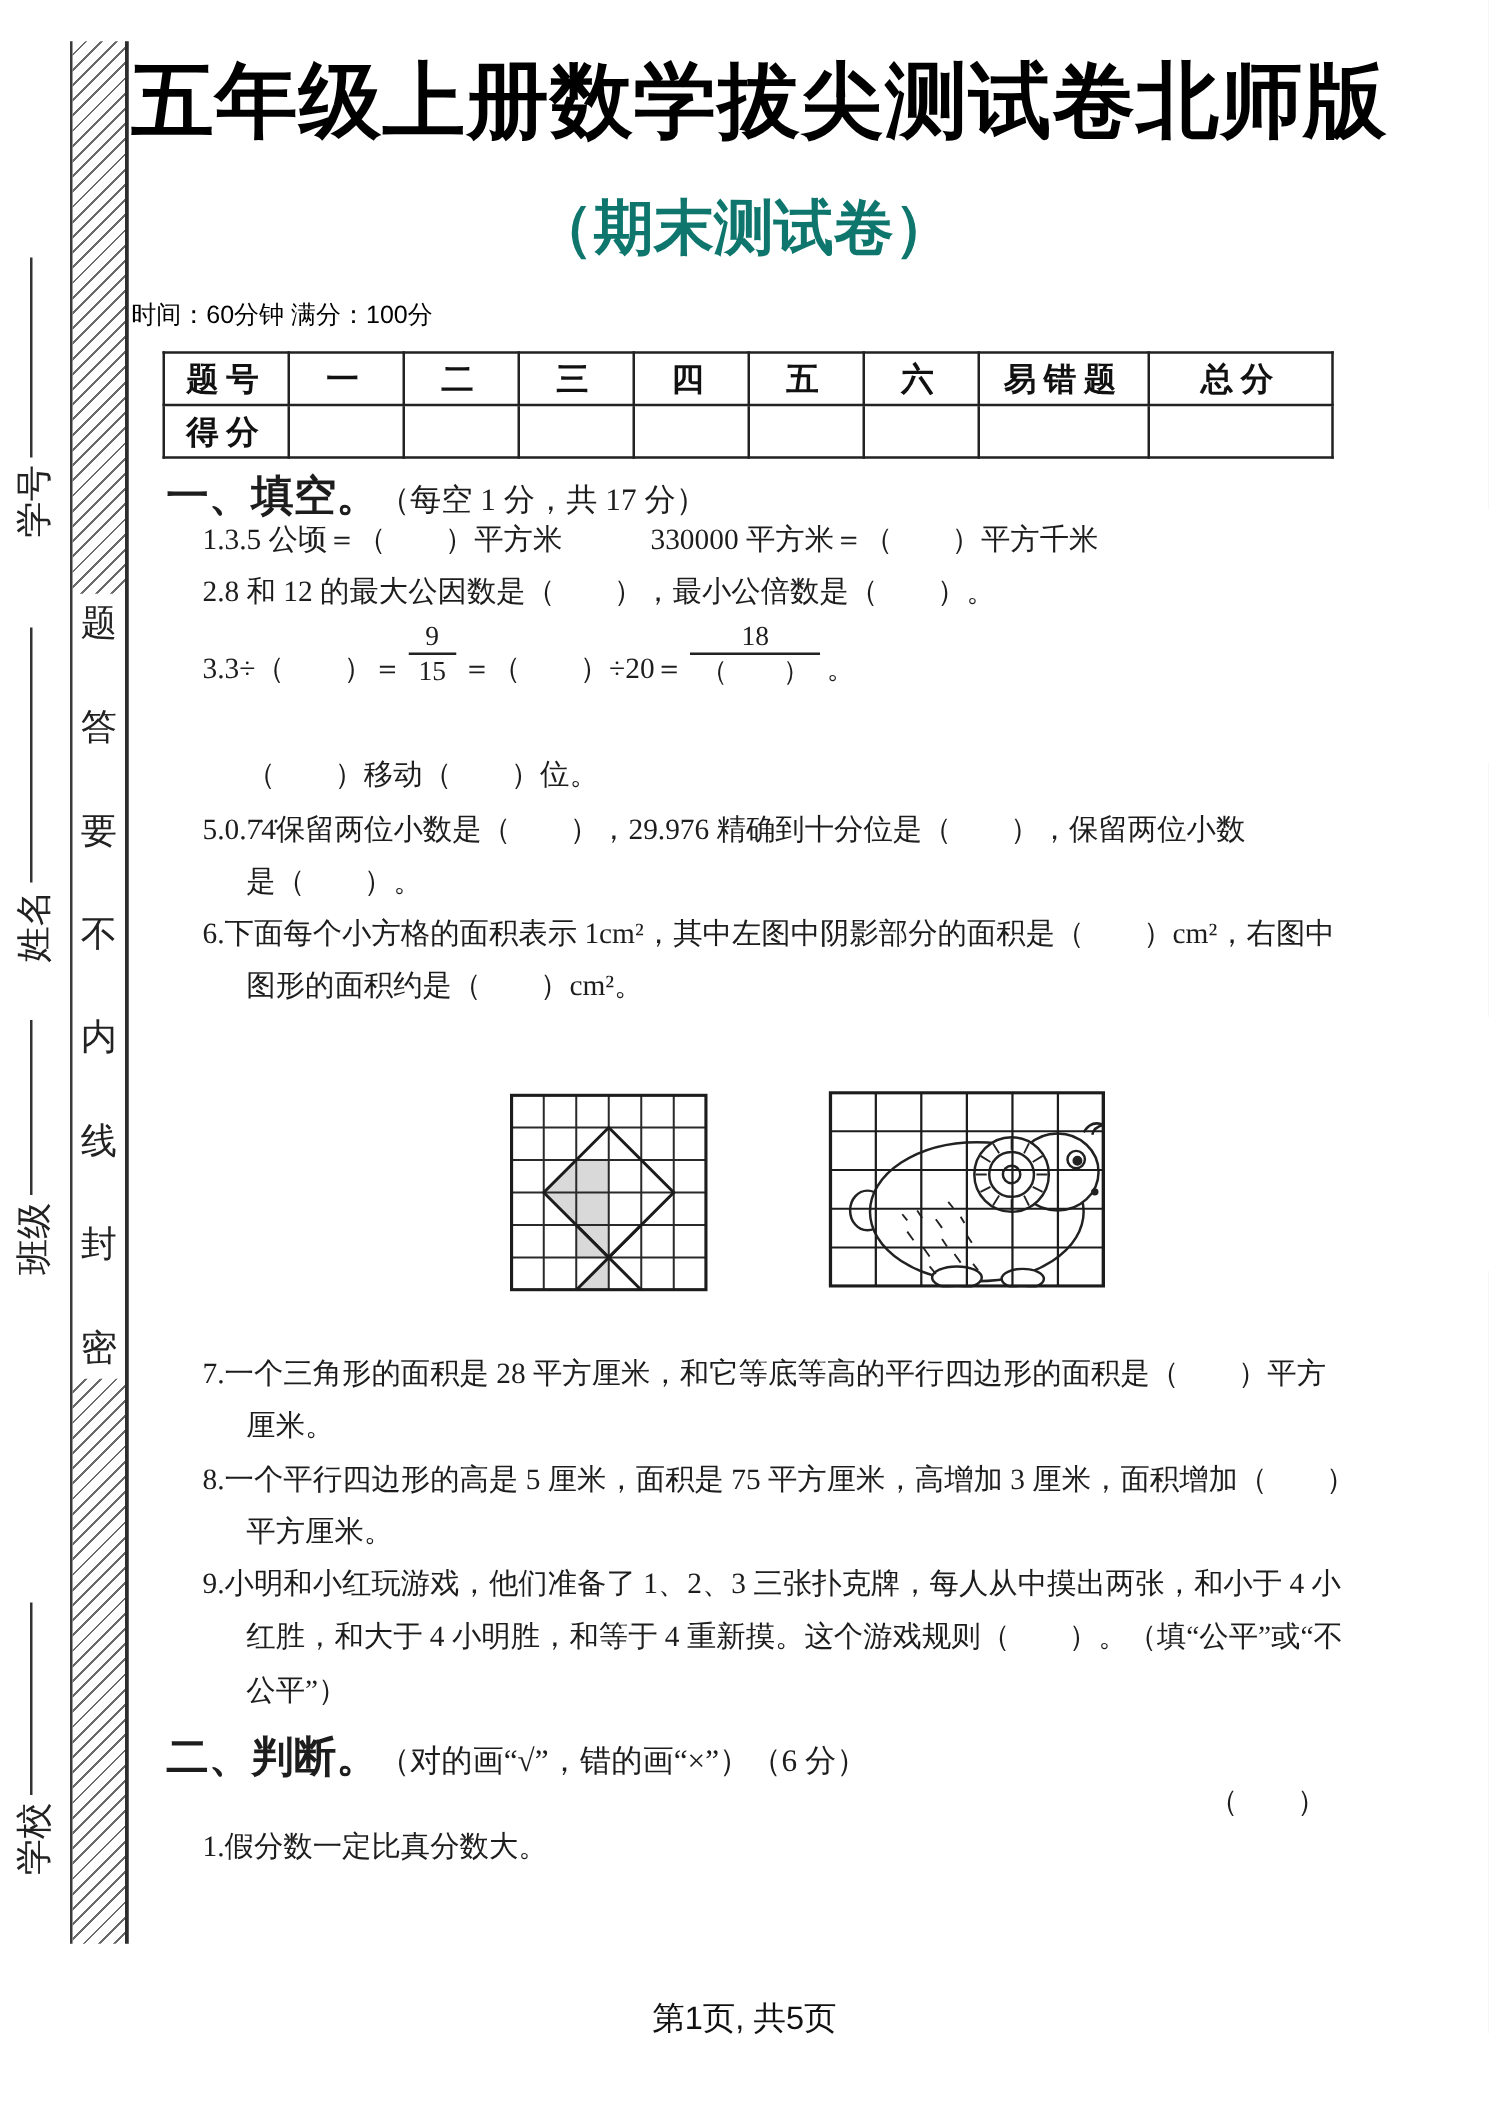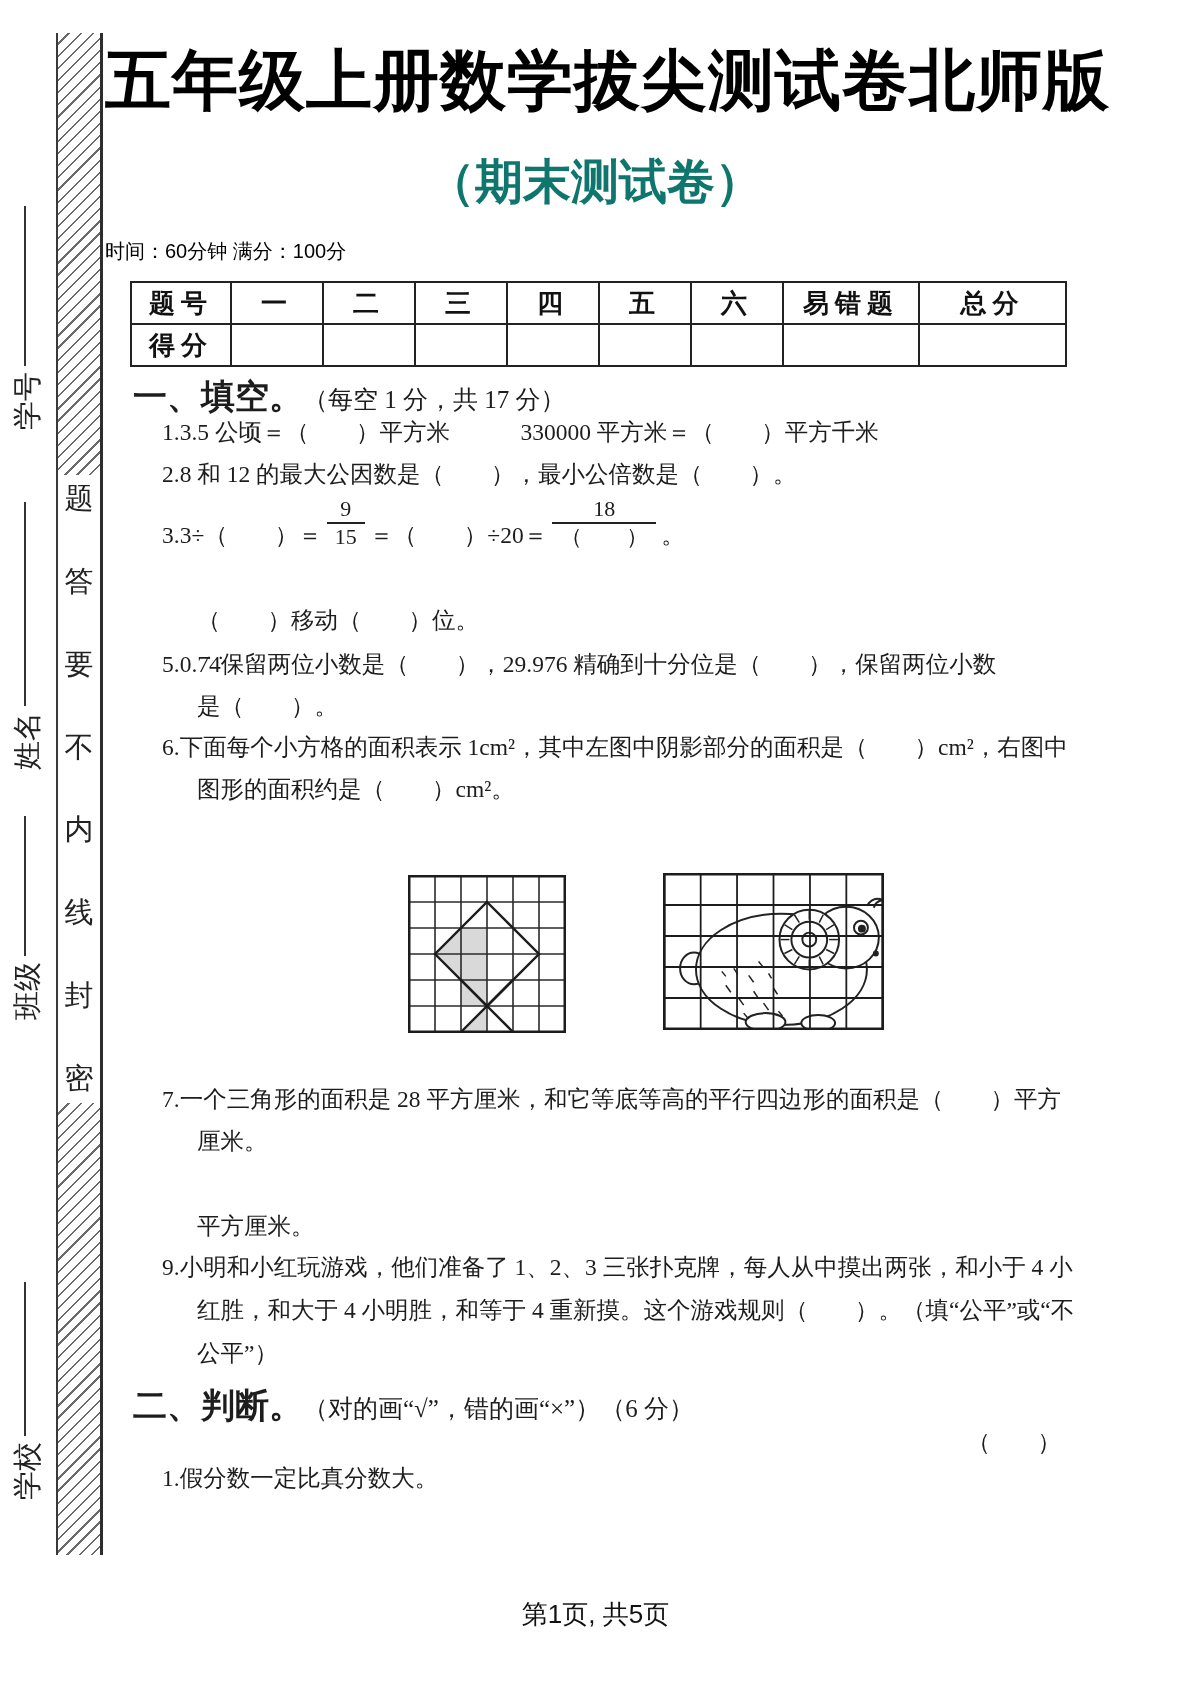--- a/index.html
+++ b/index.html
@@ -237,20 +237,21 @@
           <line x1="0" y1="62.4" x2="220" y2="62.4"></line>
         <line x1="0" y1="93.6" x2="220" y2="93.6"></line>
           <line x1="0" y1="124.8" x2="220" y2="124.8"></line>
       </g>
       <rect x="0" y="0" width="220" height="156" fill="none" stroke="#1c1c1c" stroke-width="3"></rect>
     </svg>
 
     <div class="abs q-line" style="top:1085px;left:57px">7.一个三角形的面积是 28 平方厘米，和它等底等高的平行四边形的面积是（　　）平方</div>
     <div class="abs q-line" style="top:1127px;left:92px">厘米。</div>
 
+    <div class="abs q-line" style="top:1170px;left:57px">8.一个平行四边形的高是 5 厘米，面积是 75 平方厘米，高增加 3 厘米，面积增加（　　）</div>
     <div class="abs q-line" style="top:1212px;left:92px">平方厘米。</div>
 
     <div class="abs q-line" style="top:1253px;left:57px">9.小明和小红玩游戏，他们准备了 1、2、3 三张扑克牌，每人从中摸出两张，和小于 4 小</div>
     <div class="abs q-line" style="top:1296px;left:92px">红胜，和大于 4 小明胜，和等于 4 重新摸。这个游戏规则（　　）。（填“公平”或“不</div>
     <div class="abs q-line" style="top:1339px;left:92px">公平”）</div>
 
     <div class="abs sec-heading" style="top:1383px;left:28px">
       <span class="b">二、判断。</span><span>（对的画“√”，错的画“×”）（6 分）</span>
     </div>
 

